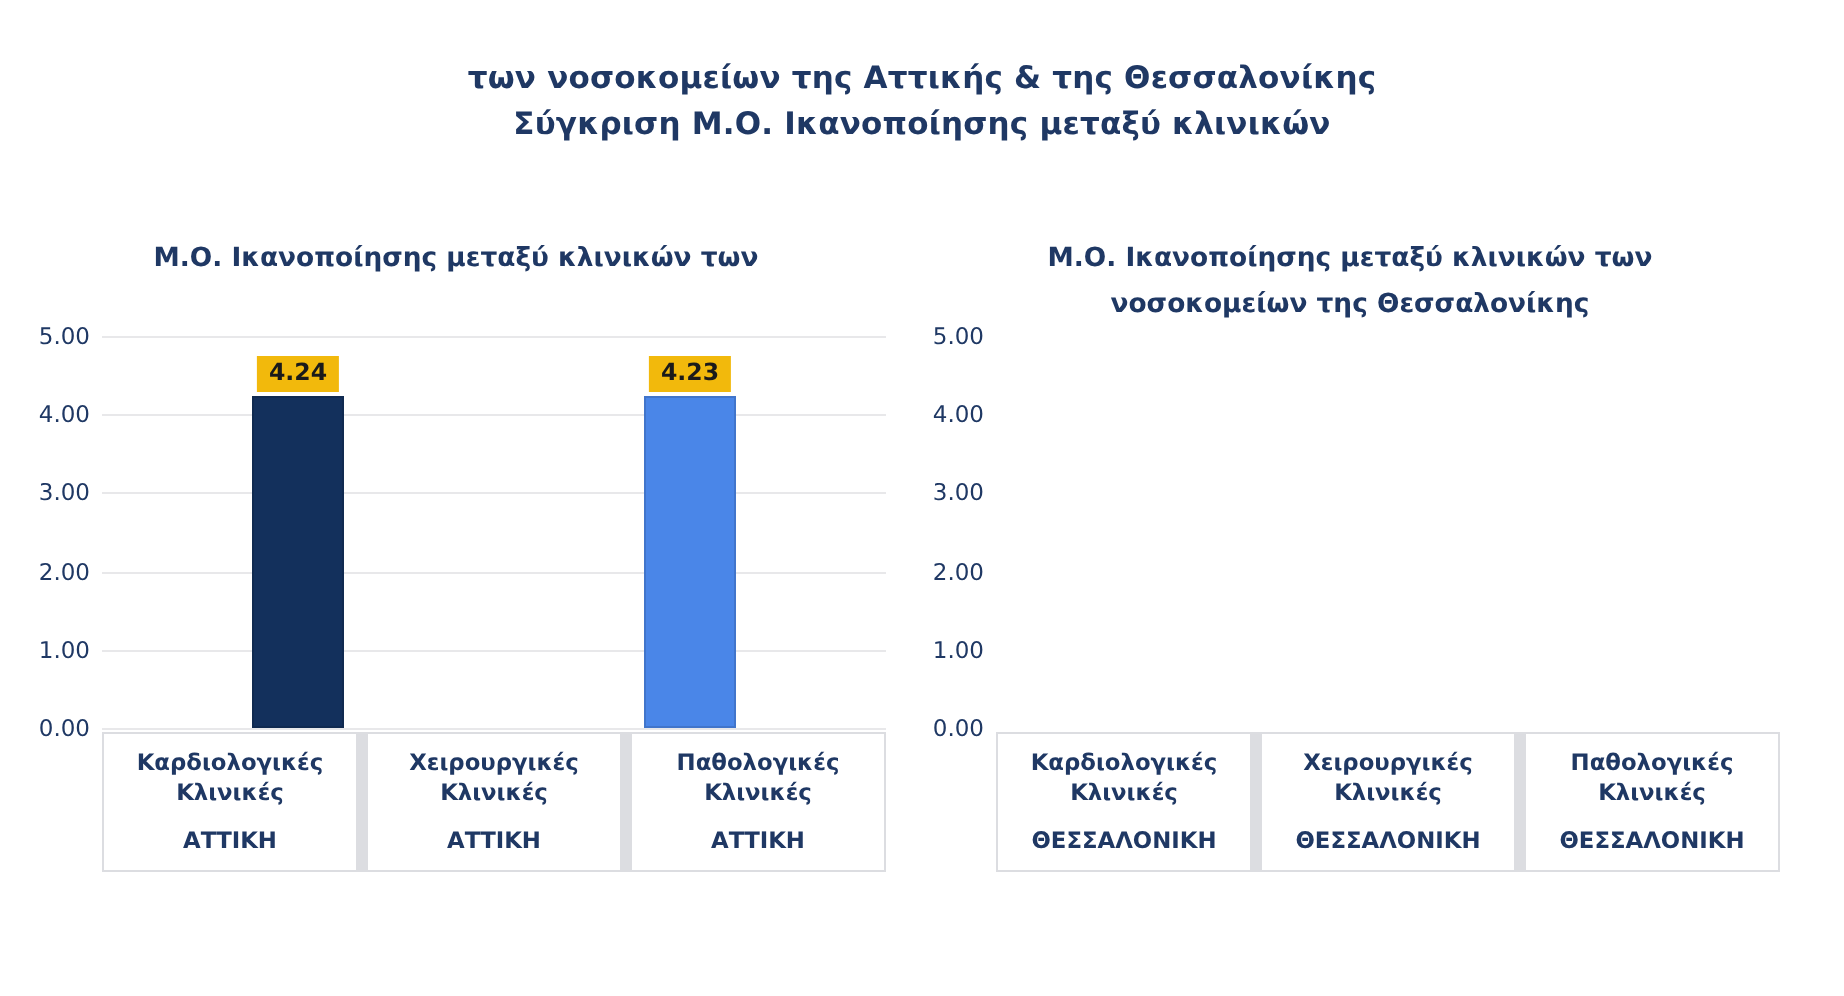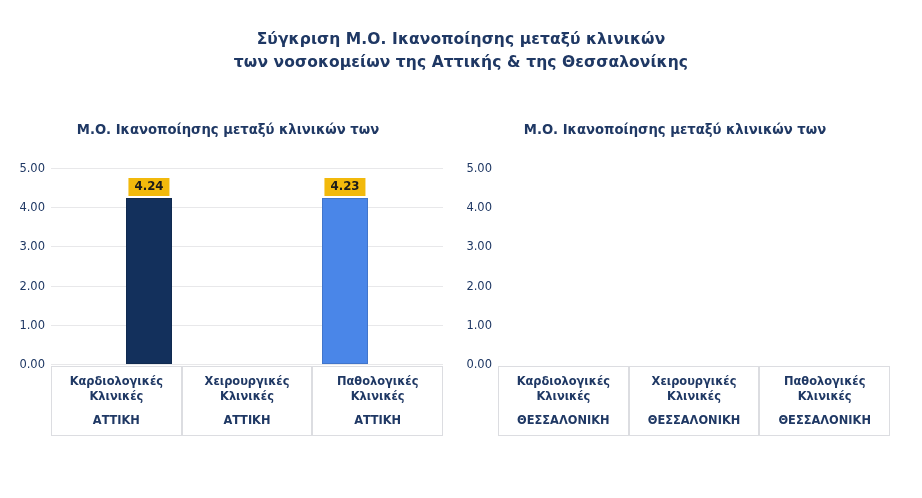--- a/index.html
+++ b/index.html
@@ -147,21 +147,21 @@
     left: 46px;
     right: 8px;
     top: 198px;
     height: 70px;
     display: flex;
     border: 1px solid #dcdde1;
     box-sizing: border-box;
   }
   .cat-cell {
     flex: 1 1 0;
-    border-right: 2px solid #15803d;
+    border-right: 6px solid #15803d;
     box-sizing: border-box;
     display: flex;
     flex-direction: column;
     align-items: center;
     justify-content: flex-start;
     padding-top: 7px;
     color: #1f3864;
     font-size: 11.4px;
     font-weight: bold;
     line-height: 15px;
@@ -171,22 +171,22 @@
     margin-top: 9px;
     font-size: 11.4px;
     font-weight: bold;
     color: #1f3864;
   }
 </style>
 </head>
 <body style="background: rgb(255, 255, 255);">
 
 <div id="main-title">
+  <span class="line">των νοσοκομείων της Αττικής &amp; της Θεσσαλονίκης</span>
   <span class="line">Σύγκριση Μ.Ο. Ικανοποίησης μεταξύ κλινικών</span>
-  <span class="line">των νοσοκομείων της Αττικής &amp; της Θεσσαλονίκης</span>
 </div>
 
 <div class="panel" id="panel-attica">
   <div class="panel-title">
     <span class="line">Μ.Ο. Ικανοποίησης μεταξύ κλινικών των</span>
   </div>
 
   <div class="chart">
     <div class="y-axis">
       <div class="y-tick" style="top:0%">5.00</div>
@@ -237,20 +237,21 @@
         <span>Κλινικές</span>
         <span class="cat-region">ΑΤΤΙΚΗ</span>
       </div>
     </div>
   </div>
 </div>
 
 <div class="panel" id="panel-thess">
   <div class="panel-title">
     <span class="line">Μ.Ο. Ικανοποίησης μεταξύ κλινικών των</span>
+    <span class="line">νοσοκομείων της Θεσσαλονίκης</span>
   </div>
 
   <div class="chart">
     <div class="y-axis">
       <div class="y-tick" style="top:0%">5.00</div>
       <div class="y-tick" style="top:20%">4.00</div>
       <div class="y-tick" style="top:40%">3.00</div>
       <div class="y-tick" style="top:60%">2.00</div>
       <div class="y-tick" style="top:80%">1.00</div>
       <div class="y-tick" style="top:100%">0.00</div>

